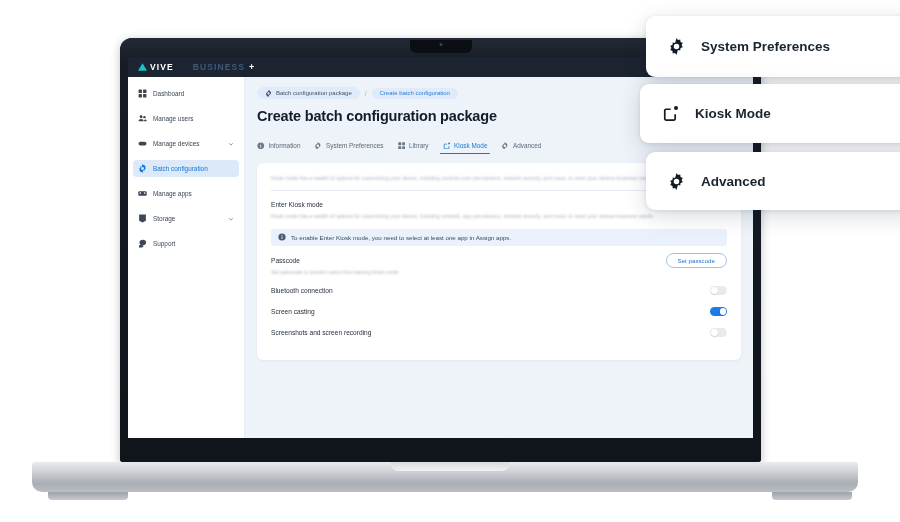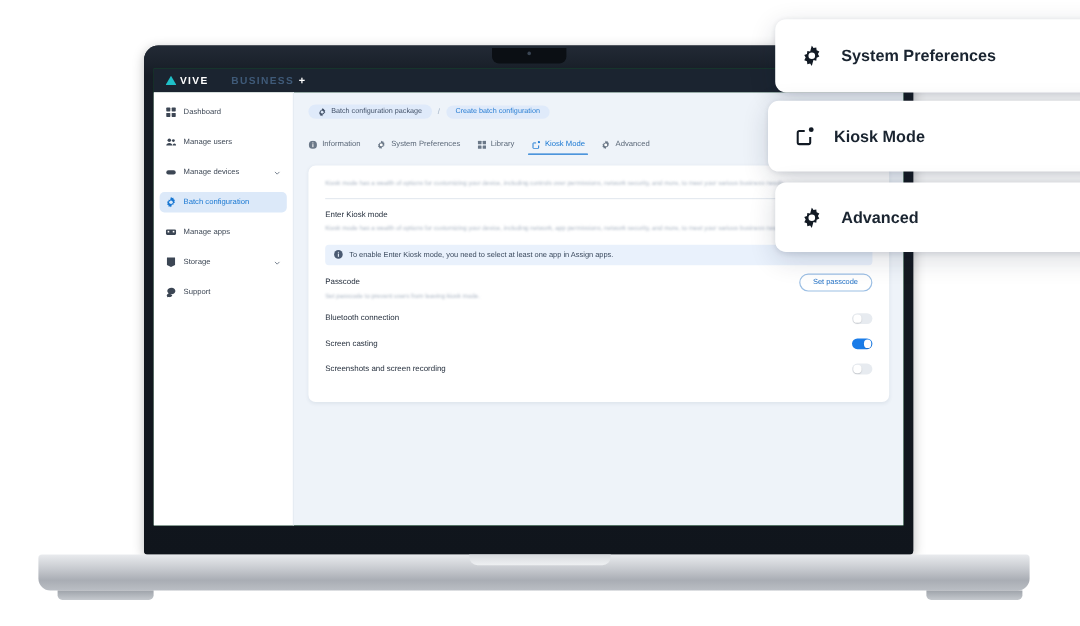--- a/index.html
+++ b/index.html
@@ -27,21 +27,21 @@
   .notch{
     position:absolute;left:50%;top:2px;transform:translateX(-50%);
     width:62px;height:13px;background:#0b0f14;border-radius:0 0 6px 6px;
   }
   .camera{
     position:absolute;left:50%;top:5px;transform:translateX(-50%);
     width:3px;height:3px;border-radius:50%;background:#3a4553;
   }
   .screen{
     position:absolute;left:8px;top:19px;width:625px;height:381px;
-    background:#14532d;overflow:hidden;
+    background:#a3a3a3;overflow:hidden;
   }
 
   .laptop-base{
     position:absolute;left:32px;top:462px;width:826px;height:30px;
     background:linear-gradient(180deg,#e9ebee 0%,#c9ccd1 38%,#a9adb4 72%,#babec4 100%);
     border-radius:3px 3px 10px 10px;
   }
   .base-notch{
     position:absolute;left:50%;top:462px;transform:translateX(-50%);
     width:118px;height:9px;
@@ -283,20 +283,21 @@
                 <circle cx="8" cy="8" r="2.6" fill="#dfeafa"></circle>
               </svg>
               <span>Batch configuration package</span>
             </div>
             <span class="crumb-sep">/</span>
             <div class="crumb second">
               <span>Create batch configuration</span>
             </div>
           </div>
 
+          <h1 class="page-title">Create batch configuration package</h1>
 
           <div class="tabs">
 
             <div class="tab">
               <svg class="t-icon" viewBox="0 0 16 16" fill="currentColor">
                 <circle cx="8" cy="8" r="7.2"></circle>
                   <rect x="7.1" y="6.6" width="1.8" height="5.4" fill="#fff"></rect>
                   <circle cx="8" cy="4.4" r="1" fill="#fff"></circle>
               </svg>
               <span class="t-label">Information</span>

